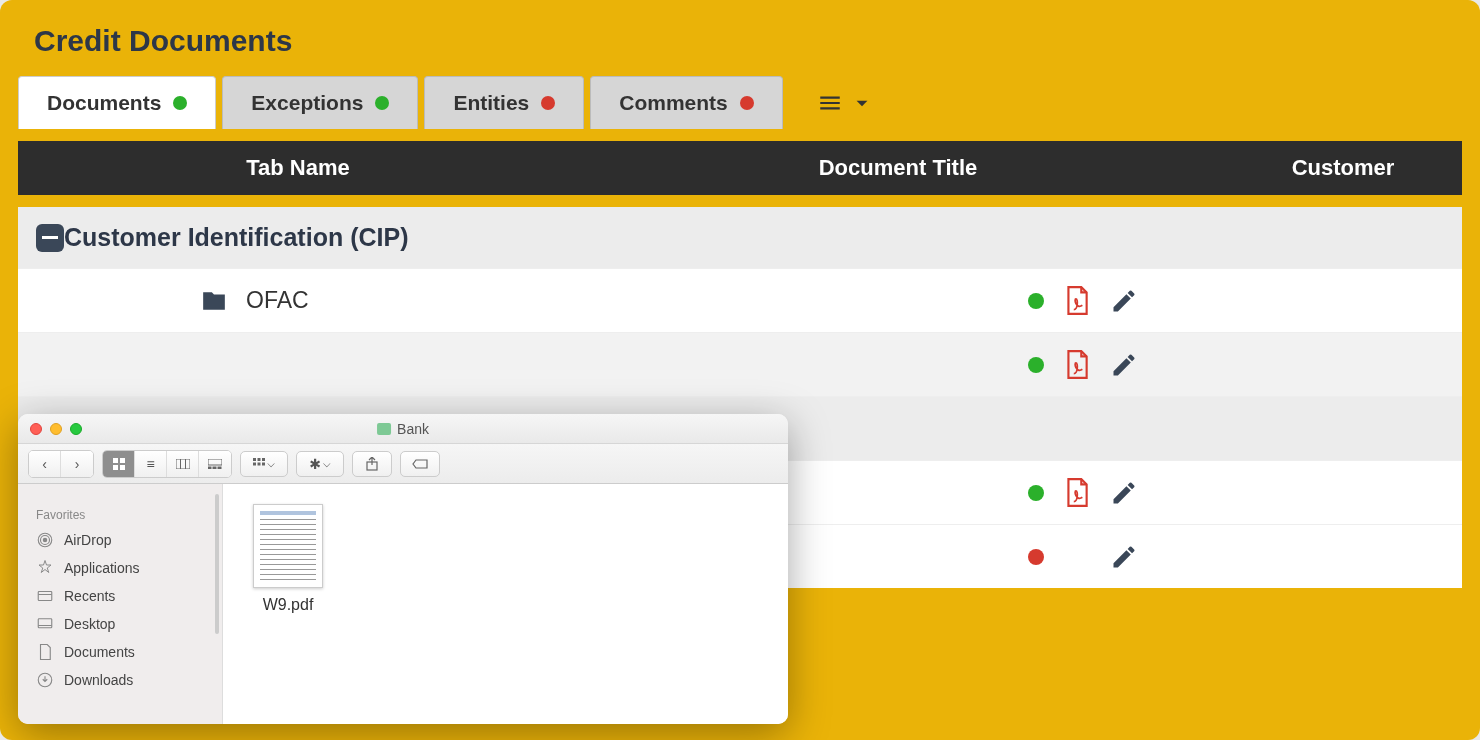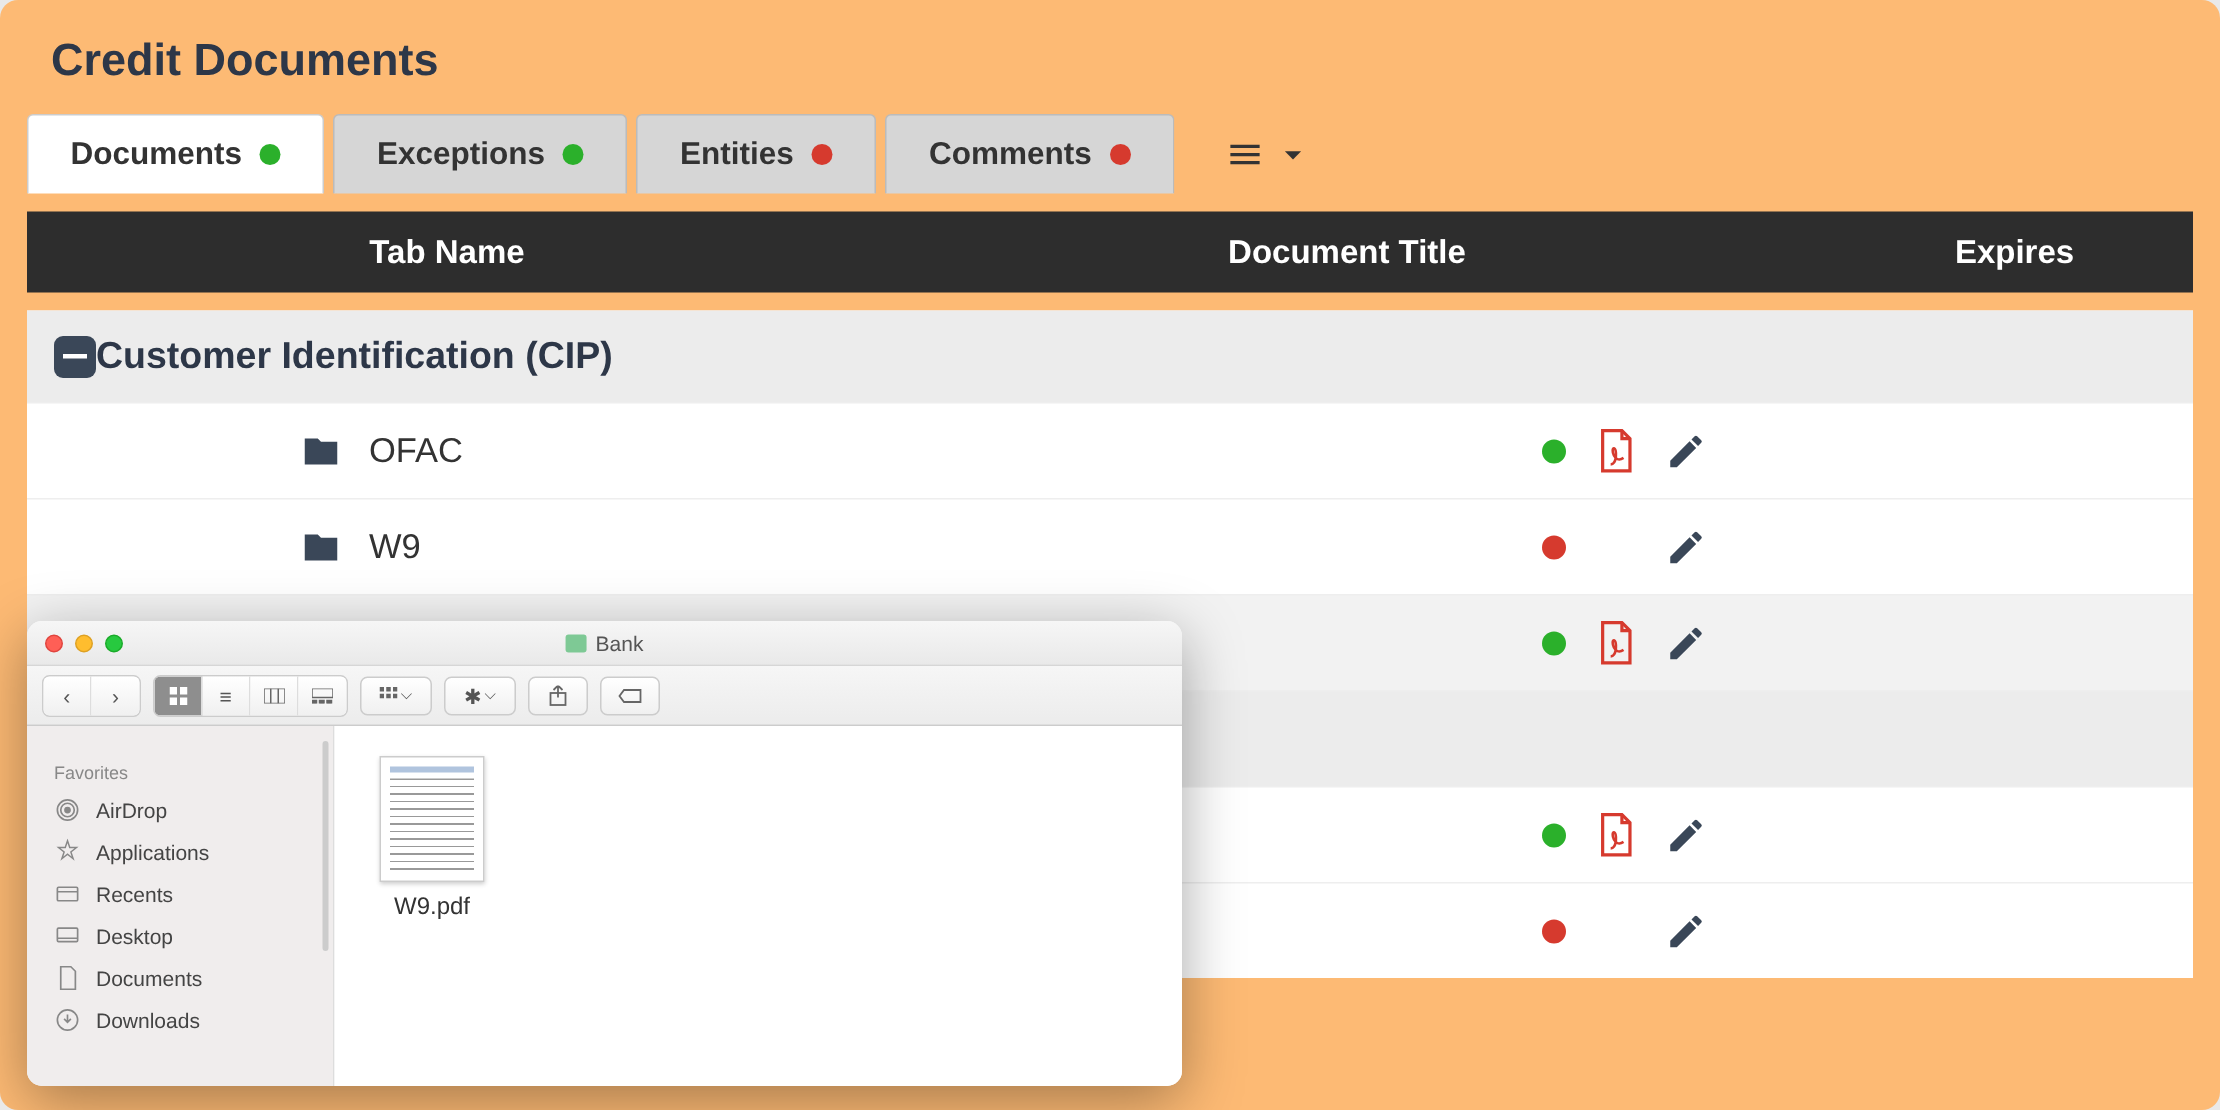--- a/index.html
+++ b/index.html
@@ -1,18 +1,18 @@
 <!DOCTYPE html>
 <html><head>
 <meta charset="utf-8">
 <style>
 * { box-sizing: border-box; margin: 0; padding: 0; font-family: -apple-system, BlinkMacSystemFont, "Segoe UI", Helvetica, Arial, sans-serif; }
 body { background: #e9e9e9; width: 1480px; height: 740px; overflow: hidden; position: relative; }
 
-.app { background: #fdba74; width: 100%; height: 100%; padding: 0; border-radius: 12px; overflow: hidden; position: relative; }
+.app { background: #eab308; width: 100%; height: 100%; padding: 0; border-radius: 12px; overflow: hidden; position: relative; }
 
 .page-title { font-size: 30px; font-weight: 700; color: #2d3748; padding: 24px 34px 18px 34px; }
 
 .tabs { display: flex; align-items: center; padding: 0 18px; gap: 6px; }
 .tab { display: flex; align-items: center; gap: 12px; padding: 14px 28px; background: #d6d6d6; border: 1px solid #bbb; border-bottom: none; font-size: 21px; font-weight: 600; color: #333; cursor: pointer; border-radius: 4px 4px 0 0; }
 .tab.active { background: #fff; border-color: #ccc; font-weight: 700; }
 .tab .dot { width: 14px; height: 14px; border-radius: 50%; display: inline-block; }
 .dot-green { background: #2bb02b; }
 .dot-red { background: #d63a2e; }
 
@@ -105,21 +105,21 @@
         </svg>
     <svg viewBox="0 0 24 24" width="16" height="16">
           <path d="M7 10l5 5 5-5z" fill="#333"></path>
         </svg>
   </div>
 </div>
 
 <div class="table-header">
   <div>Tab Name</div>
   <div>Document Title</div>
-  <div>Expires</div>
+  <div>Customer</div>
 </div>
 
 <div class="table-body">
   <div class="group-row">
     <span class="collapse-icon">
           <span></span>
         </span>
     <span>Customer Identification (CIP)</span>
   </div>
 
@@ -137,36 +137,20 @@
             <path d="M16 1v5h5"></path>
             <path d="M9 22c4 0 4-10 2-10s0 10 6 6" stroke-width="1.6"></path>
           </svg>
       <svg class="pencil-icon" viewBox="0 0 24 24">
             <path d="M3 17.25V21h3.75L17.81 9.94l-3.75-3.75L3 17.25zM20.71 7.04a1 1 0 0 0 0-1.41l-2.34-2.34a1 1 0 0 0-1.41 0l-1.83 1.83 3.75 3.75 1.83-1.83z"></path>
           </svg>
     </div>
     <div></div>
   </div>
 
-  <div class="data-row">
-    <div class="row-name">
-      <svg class="folder-icon" viewBox="0 0 24 24">
-            <path d="M10 4H2v16h20V6H12l-2-2z"></path>
-          </svg>
-      <span>W9</span>
-    </div>
-    <div class="row-icons">
-      <span class="status-dot dot-red"></span>
-      <span style="width:26px"></span>
-      <svg class="pencil-icon" viewBox="0 0 24 24">
-            <path d="M3 17.25V21h3.75L17.81 9.94l-3.75-3.75L3 17.25zM20.71 7.04a1 1 0 0 0 0-1.41l-2.34-2.34a1 1 0 0 0-1.41 0l-1.83 1.83 3.75 3.75 1.83-1.83z"></path>
-          </svg>
-    </div>
-    <div></div>
-  </div>
 
   <div class="data-row alt">
     <div class="row-name"></div>
     <div class="row-icons">
       <span class="status-dot dot-green"></span>
       <svg class="pdf-icon" viewBox="0 0 24 28" stroke-width="2">
             <path d="M4 1h12l5 5v20H4z"></path>
             <path d="M16 1v5h5"></path>
             <path d="M9 22c4 0 4-10 2-10s0 10 6 6" stroke-width="1.6"></path>
           </svg>

